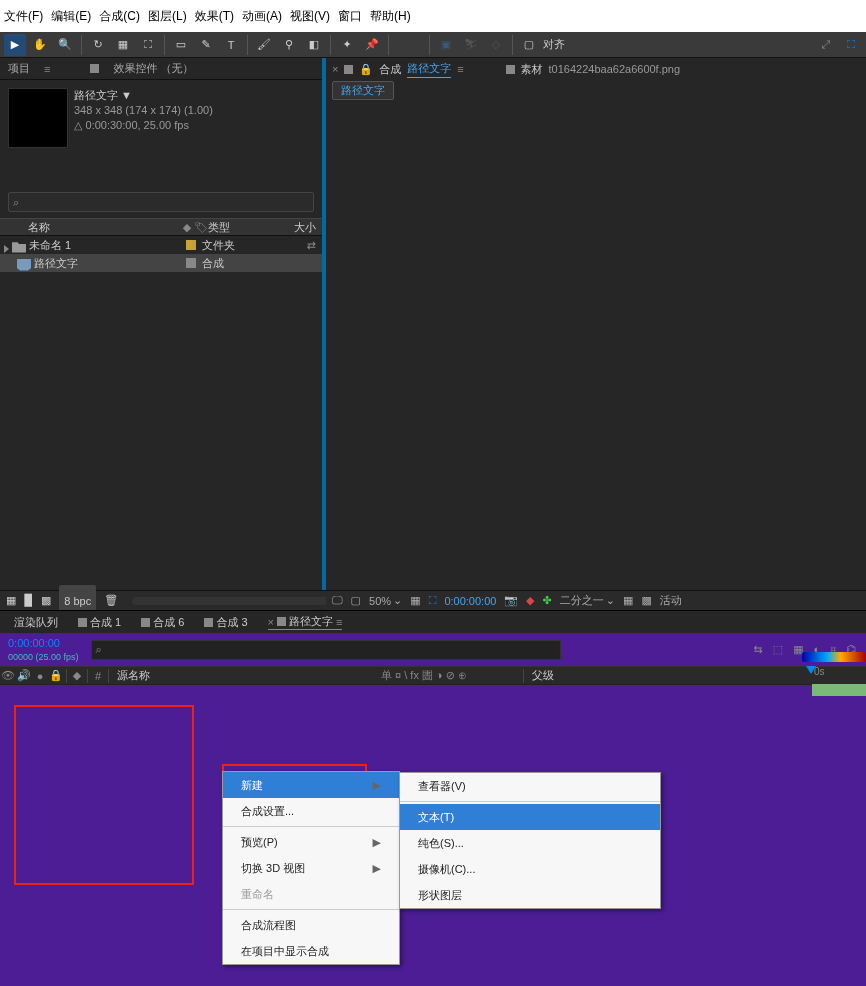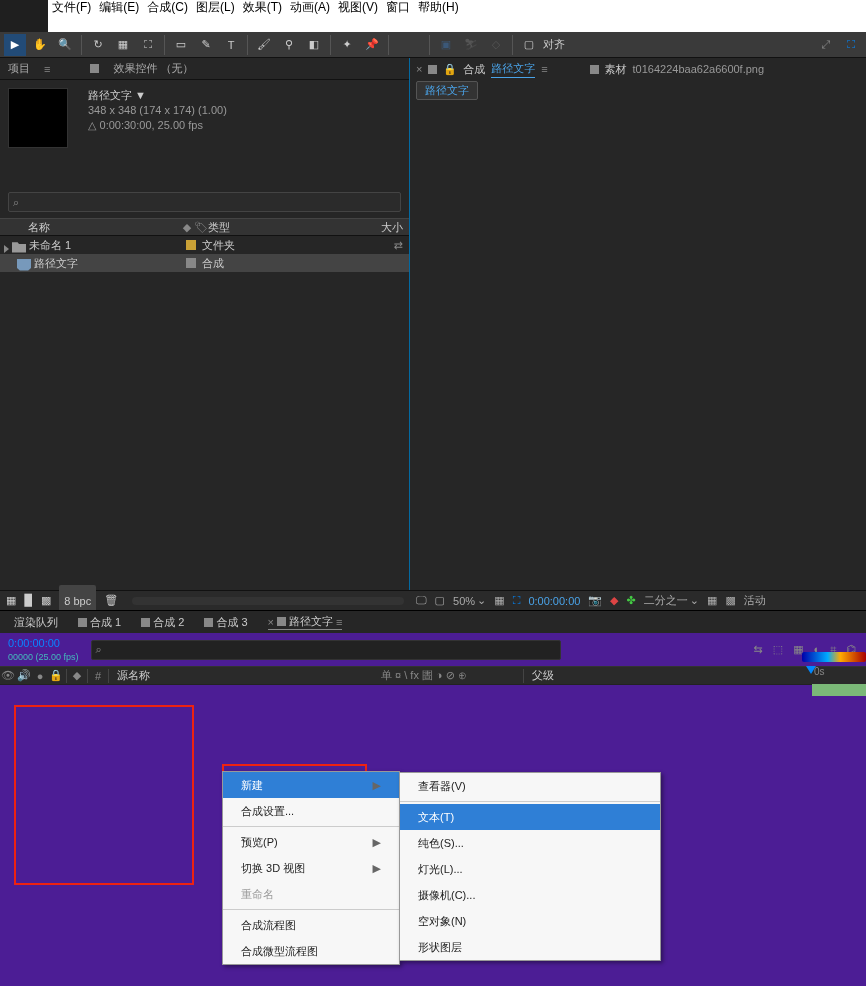--- a/index.html
+++ b/index.html
@@ -1,26 +1,26 @@
 <!DOCTYPE html>
 <html><head>
 <meta charset="utf-8">
 <style>
 * { margin:0; padding:0; box-sizing:border-box; font-family:"Microsoft YaHei",Arial,sans-serif; font-size:11px; user-select:none;}
 body { background:#1f1f1f; color:#ccc; width:866px; height:986px; overflow:hidden; position:relative;}
-.menubar { height:18px; background:#fff; color:#000; display:flex; align-items:flex-end; padding:16px 4px; gap:8px;margin-left:48px;}
+.menubar { height:18px; background:#fff; color:#000; display:flex; align-items:center; padding:16px 4px; gap:8px;}
 .menubar span{font-size:12px;}
 .toolbar { height:26px; background:#3a3a3a; border-bottom:1px solid #111; display:flex; align-items:center; padding:0 4px; gap:3px;}
 .toolbar .tbtn{width:22px;height:22px;display:flex;align-items:center;justify-content:center;color:#ccc;}
 .toolbar .sep{width:1px;height:20px;background:#555;margin:0 2px;}
 .main{display:flex;height:552px;}
-.project{width:410px;background:#262626;border-right:1px solid #0369a1;}
+.project{width:326px;background:#262626;border-right:4px solid #0369a1;}
 .ptabs{height:22px;display:flex;align-items:center;gap:14px;padding:0 8px;border-bottom:1px solid #111;}
 .ptabs .lab{color:#aaa;}
-.compinfo{display:flex;gap:20px;padding:8px;}
+.compinfo{display:flex;gap:6px;padding:8px;}
 .thumb{width:60px;height:60px;background:#000;border:1px solid #333;}
 .cinfo{color:#999;line-height:15px;}
 .cname{color:#ccc;}
 .search{margin:6px 8px;height:20px;background:#2b2b2b;border:1px solid #444;border-radius:2px;display:flex;align-items:center;padding:0 4px;color:#888;}
 .phdr{height:18px;background:#333;display:flex;align-items:center;border-top:1px solid #444;border-bottom:1px solid #111;}
 .phdr .c1{width:180px;padding-left:28px;}
 .phdr .tag{width:14px;text-align:center;color:#888;}
 .phdr .lab{width:14px;text-align:center;color:#888;}
 .phdr .c2{flex:1;}
 .phdr .c3{width:40px;text-align:right;padding-right:6px;}
@@ -226,21 +226,21 @@
   <div class="tltabs">
     <div class="tab">
         <span>渲染队列</span>
       </div>
     <div class="tab">
         <span class="sq"></span>
         <span>合成  1</span>
       </div>
     <div class="tab">
         <span class="sq"></span>
-        <span>合成  2</span>
+        <span>合成  6</span>
       </div>
     <div class="tab">
         <span class="sq"></span>
         <span>合成  3</span>
       </div>
     <div class="tab act">
         <span style="color:#888">×</span>
         <span class="sq"></span>
         <span>路径文字</span>
         <span style="color:#888">≡</span>
@@ -305,41 +305,35 @@
       <span class="arr">▶</span>
     </div>
   <div class="it dis">
       <span>重命名</span>
     </div>
   <hr>
   <div class="it">
       <span>合成流程图</span>
     </div>
   <div class="it">
-      <span>合成微型流程图</span>
+      <span>在项目中显示合成</span>
     </div>
 </div>
 
 <div class="ctx ctx2">
   <div class="it">
       <span>查看器(V)</span>
     </div>
   <hr>
   <div class="it hl">
       <span>文本(T)</span>
     </div>
   <div class="it">
       <span>纯色(S)...</span>
     </div>
   <div class="it">
-      <span>灯光(L)...</span>
-    </div>
-  <div class="it">
       <span>摄像机(C)...</span>
     </div>
   <div class="it">
-      <span>空对象(N)</span>
-    </div>
-  <div class="it">
       <span>形状图层</span>
     </div>
 
 </div>
 
 </body></html>

